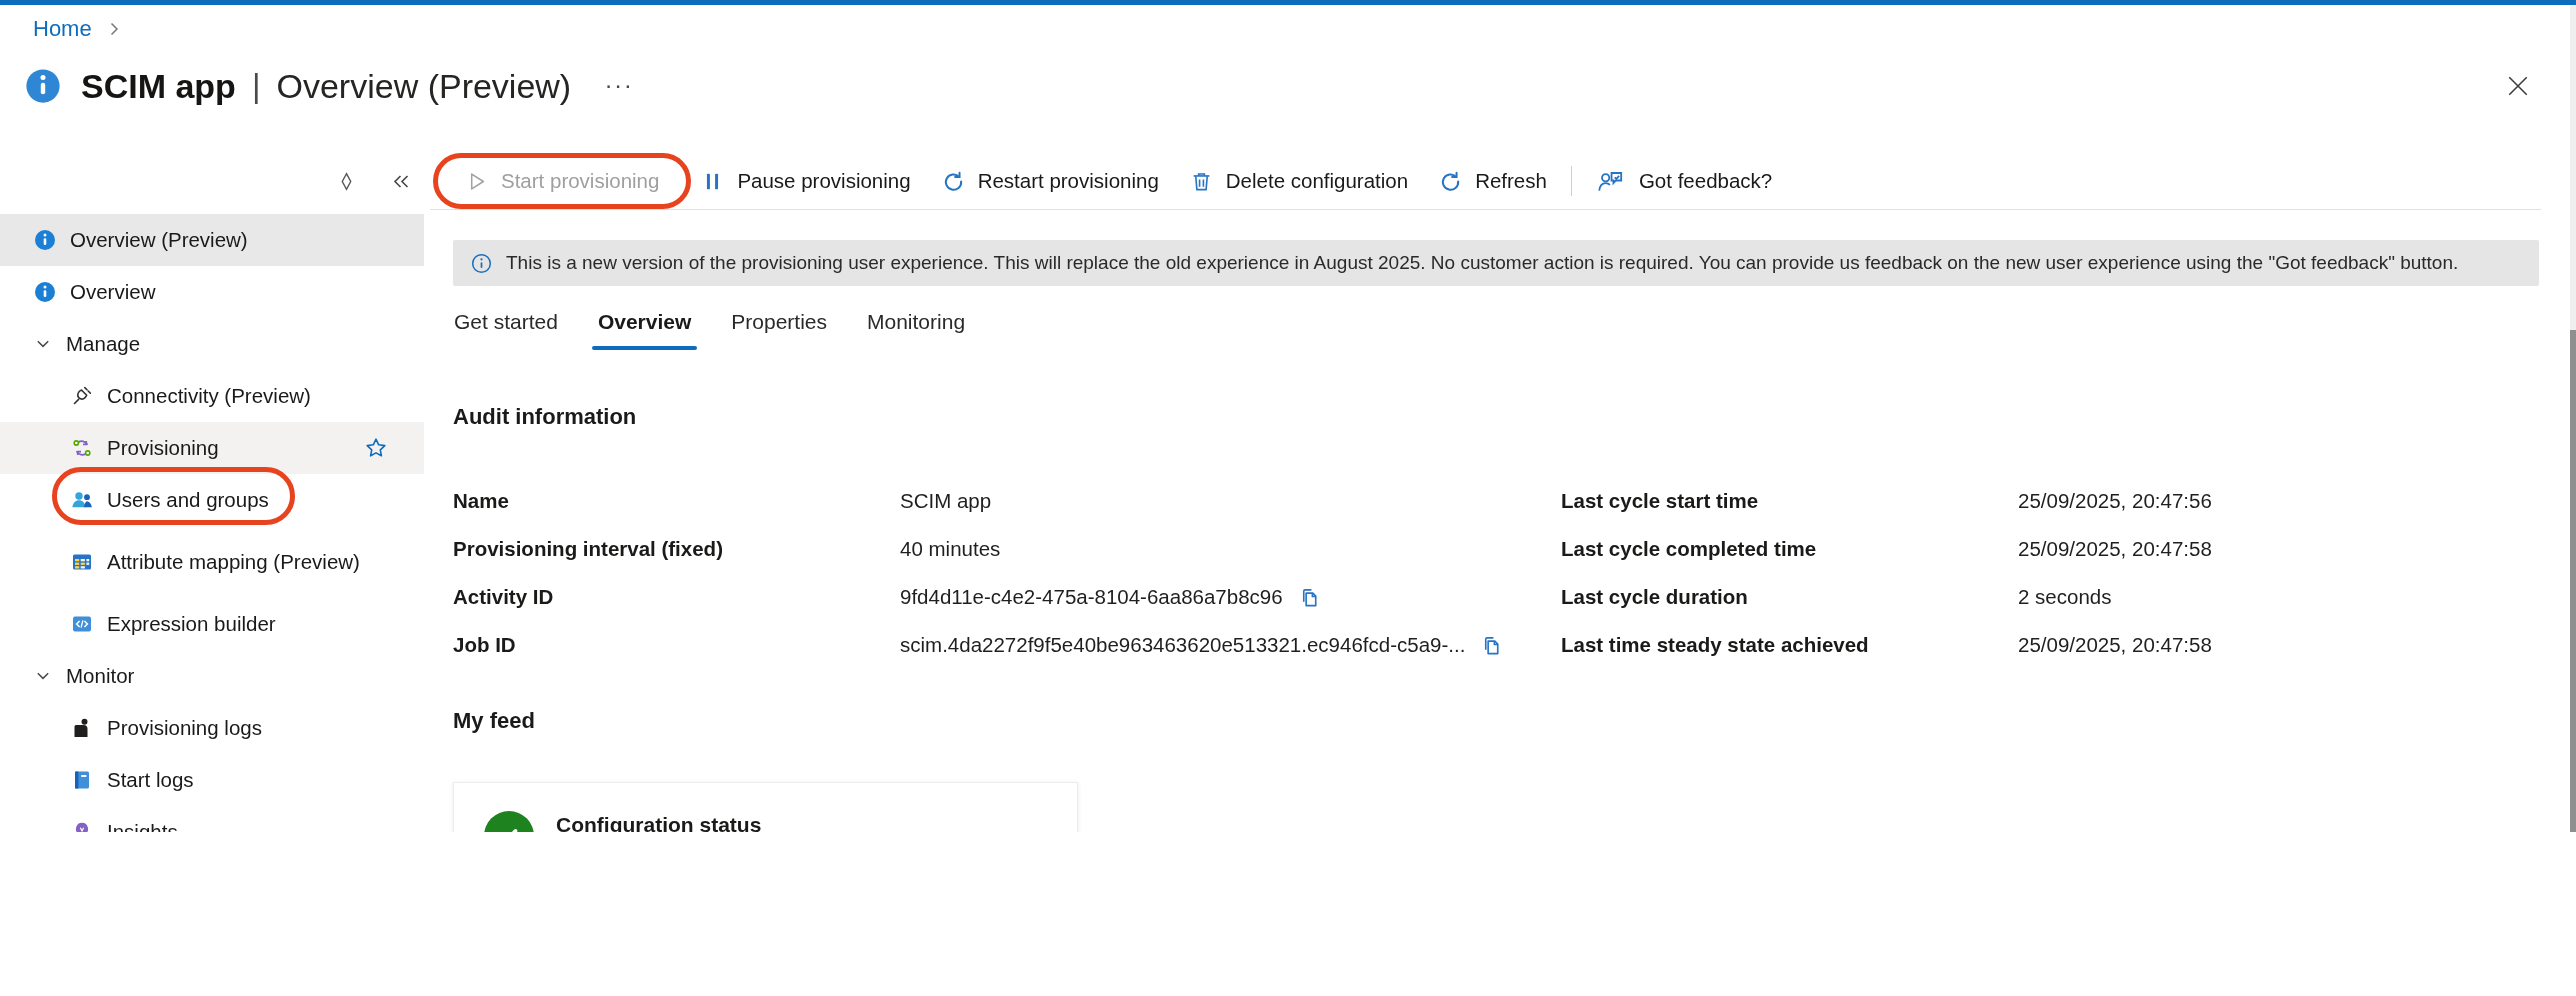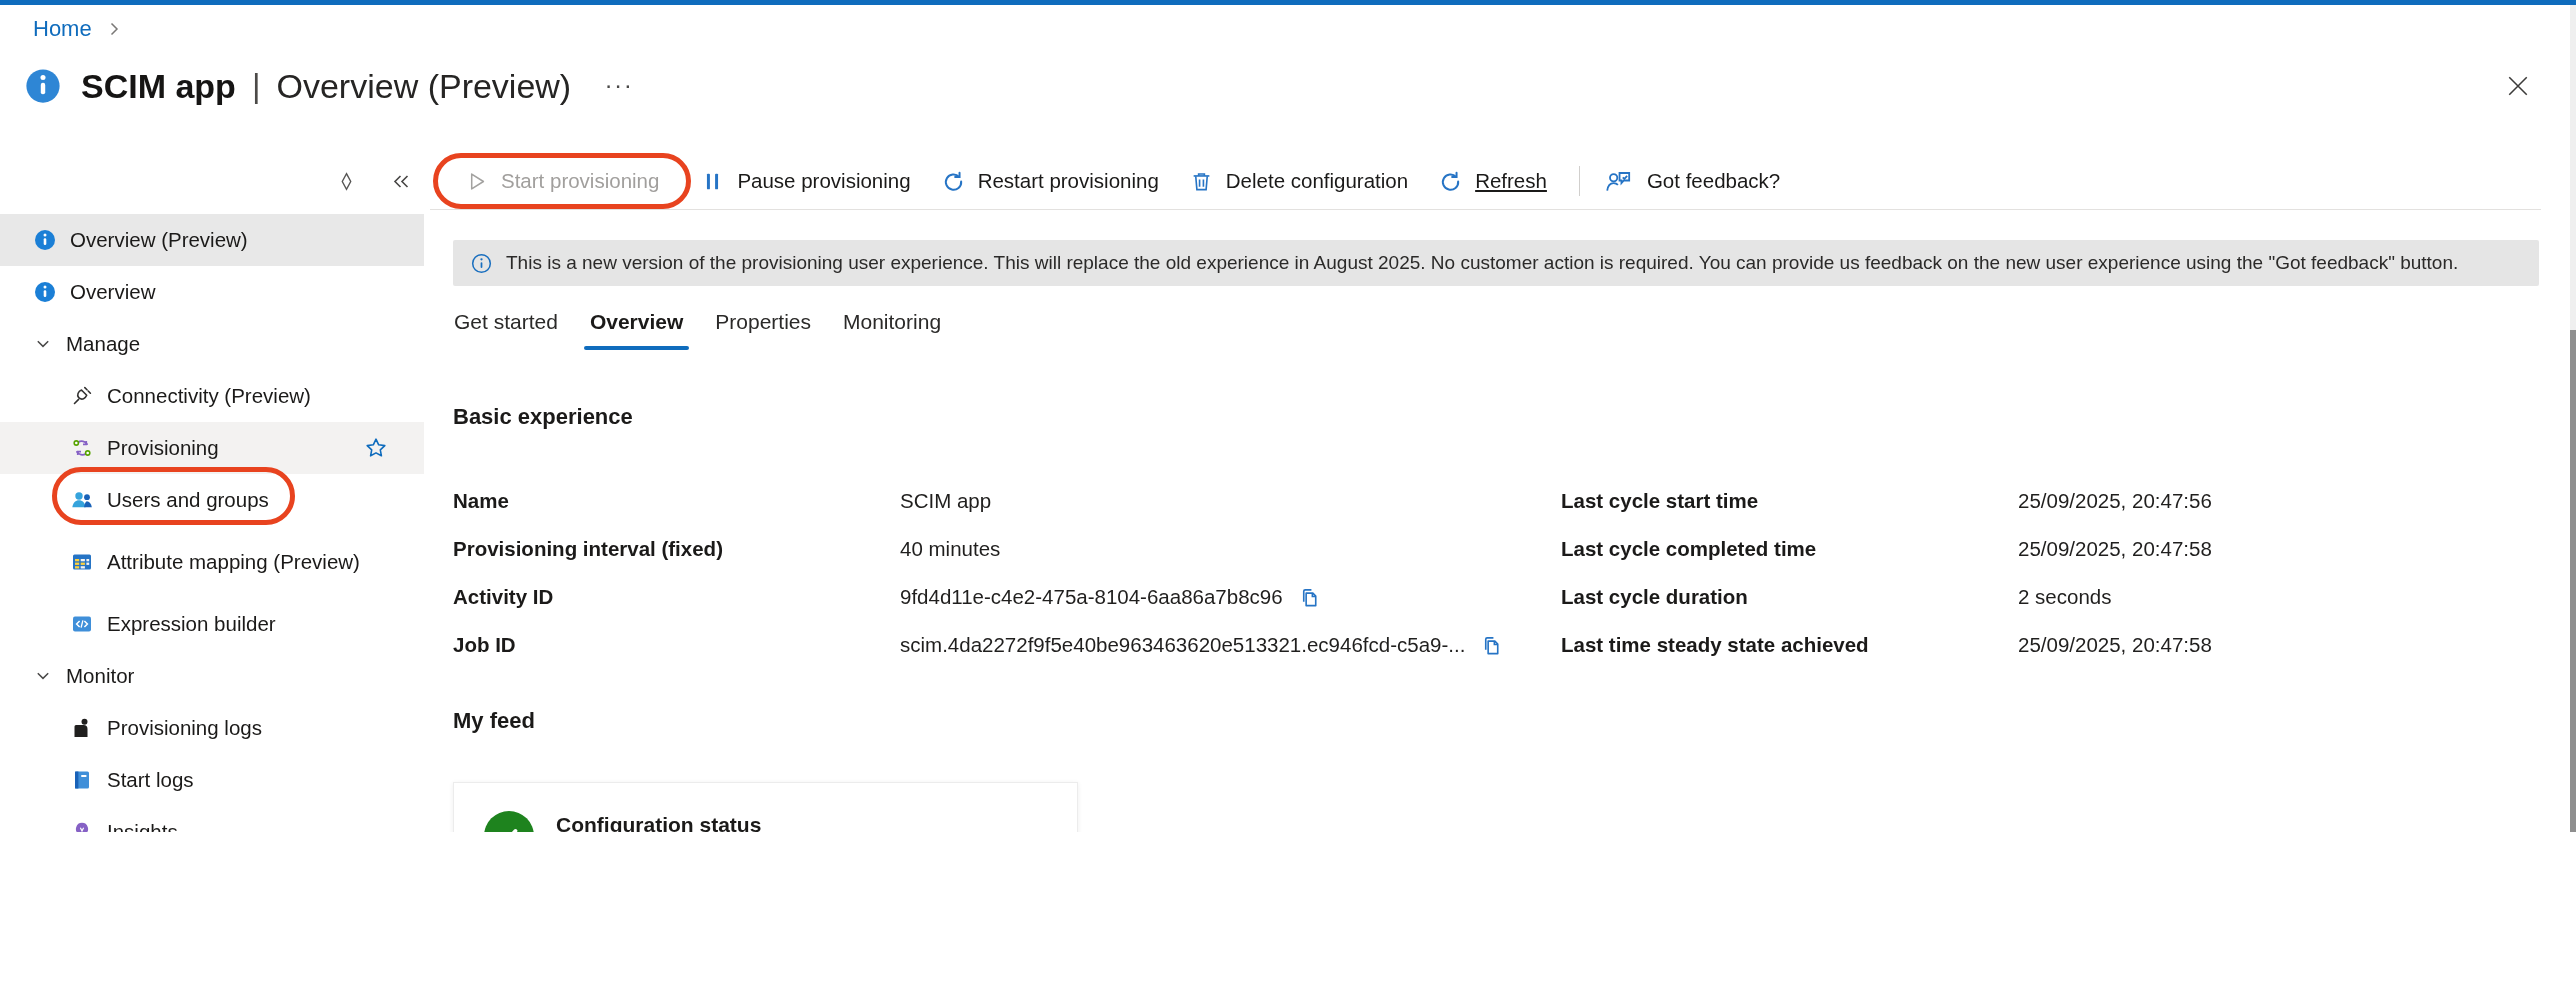--- a/index.html
+++ b/index.html
@@ -50,21 +50,21 @@
   .side-group .chev { width:16px; height:16px; display:inline-flex; margin-left:35px; flex:none; }
   .side-group .chev.right { transform:rotate(-90deg); }
   .side-group .label { margin-left:15px; font-size:20.5px; color:#1b1a19; }
   .star-btn { margin-left:auto; margin-right:36px; width:24px; height:24px; display:inline-flex; cursor:pointer; }
 
   
   .banner { position:absolute; left:453px; top:240px; width:2086px; height:46px; background:#e5e5e5; border-radius:2px; display:flex; align-items:center; padding-left:17px; gap:13px; }
   .banner .bic { width:23px; height:23px; display:inline-flex; flex:none; }
   .banner .btext { font-size:19px; color:#2b2a29; white-space:nowrap; }
 
-  .tabs { position:absolute; left:453px; top:310px; display:flex; gap:30px; }
+  .tabs { position:absolute; left:453px; top:310px; display:flex; gap:38px; }
   .tab { position:relative; font-size:21px; color:#2b2a29; padding:0 1px; cursor:pointer; }
   .tab.active { font-weight:600; color:#1b1a19; }
   .tab.active::after { content:""; position:absolute; left:-5px; right:-5px; bottom:-16px; height:4px; background:#0f6cbd; border-radius:2px; }
 
   .section-title { position:absolute; left:453px; font-size:22px; font-weight:600; color:#1b1a19; }
   .st-basic { top:404px; }
   .st-feed { top:708px; }
 
   .fields { position:absolute; top:477px; }
   .fields.left { left:453px; }
@@ -168,21 +168,21 @@
         <svg viewBox="0 0 24 24" fill="none" stroke="#2674c5" stroke-width="1.7">
             <path d="M3.8 6.2h16.4"></path>
             <path d="M9 6V4.2h6V6"></path>
             <path d="M6 6.5l1.2 14h9.6l1.2-14"></path>
             <path d="M10 10v7.4M14 10v7.4"></path>
           </svg>
       </span>
       <span>Delete configuration</span>
     </div>
 
-    <div class="tb-item" style="margin-right:8px;text-decoration:underline;">
+    <div class="tb-item" style="margin-right:0;">
       <span class="ic">
         <svg viewBox="0 0 24 24" fill="none" stroke="#2674c5" stroke-width="2.1" stroke-linecap="round">
             <path d="M17.9 7.2A8 8 0 1 0 20 12"></path>
             <path d="M18.3 2.8v4.6h-4.6"></path>
           </svg>
       </span>
       <span>Refresh</span>
     </div>
 
     <span class="tb-sep" style="margin:0 24px;"></span>
@@ -371,21 +371,21 @@
     <span class="btext">This is a new version of the provisioning user experience. This will replace the old experience in August 2025. No customer action is required. You can provide us feedback on the new user experience using the "Got feedback" button.</span>
   </div>
 
   <div class="tabs">
     <span class="tab">Get started</span>
     <span class="tab active">Overview</span>
     <span class="tab">Properties</span>
     <span class="tab">Monitoring</span>
   </div>
 
-  <div class="section-title st-basic">Basic experience</div>
+  <div class="section-title st-basic">Audit information</div>
 
   <div class="fields left">
     <div class="frow">
       <span class="flabel">Name</span>
       <span class="fvalue">SCIM app</span>
     </div>
     <div class="frow">
       <span class="flabel">Provisioning interval (fixed)</span>
       <span class="fvalue">40 minutes</span>
     </div>

